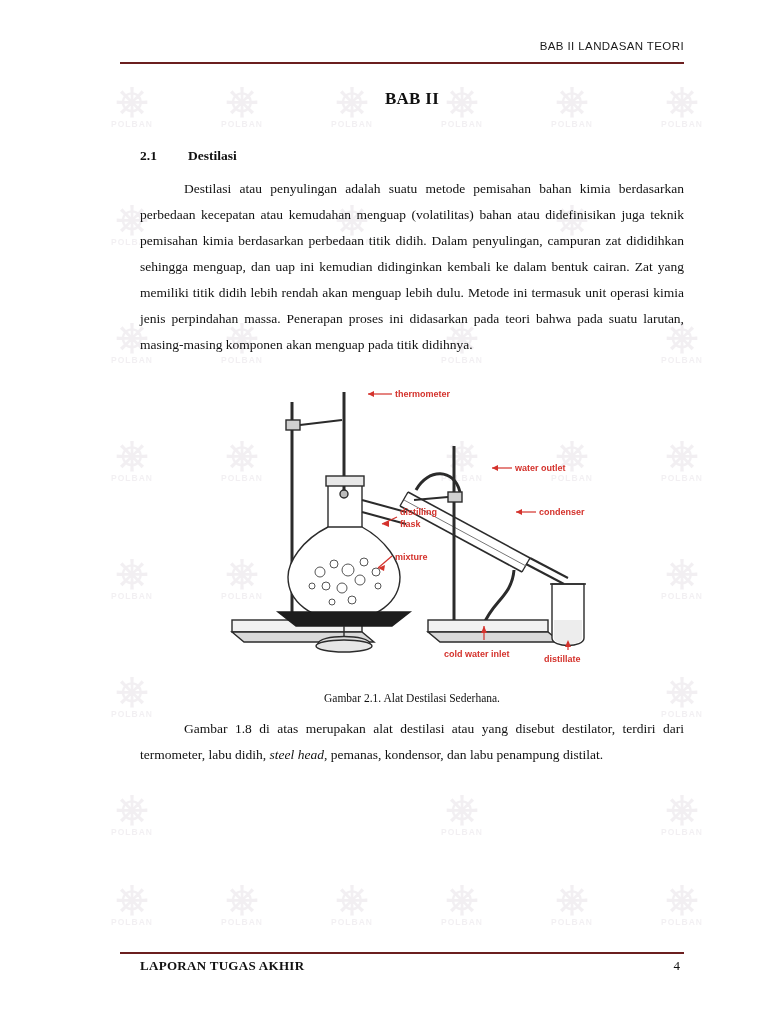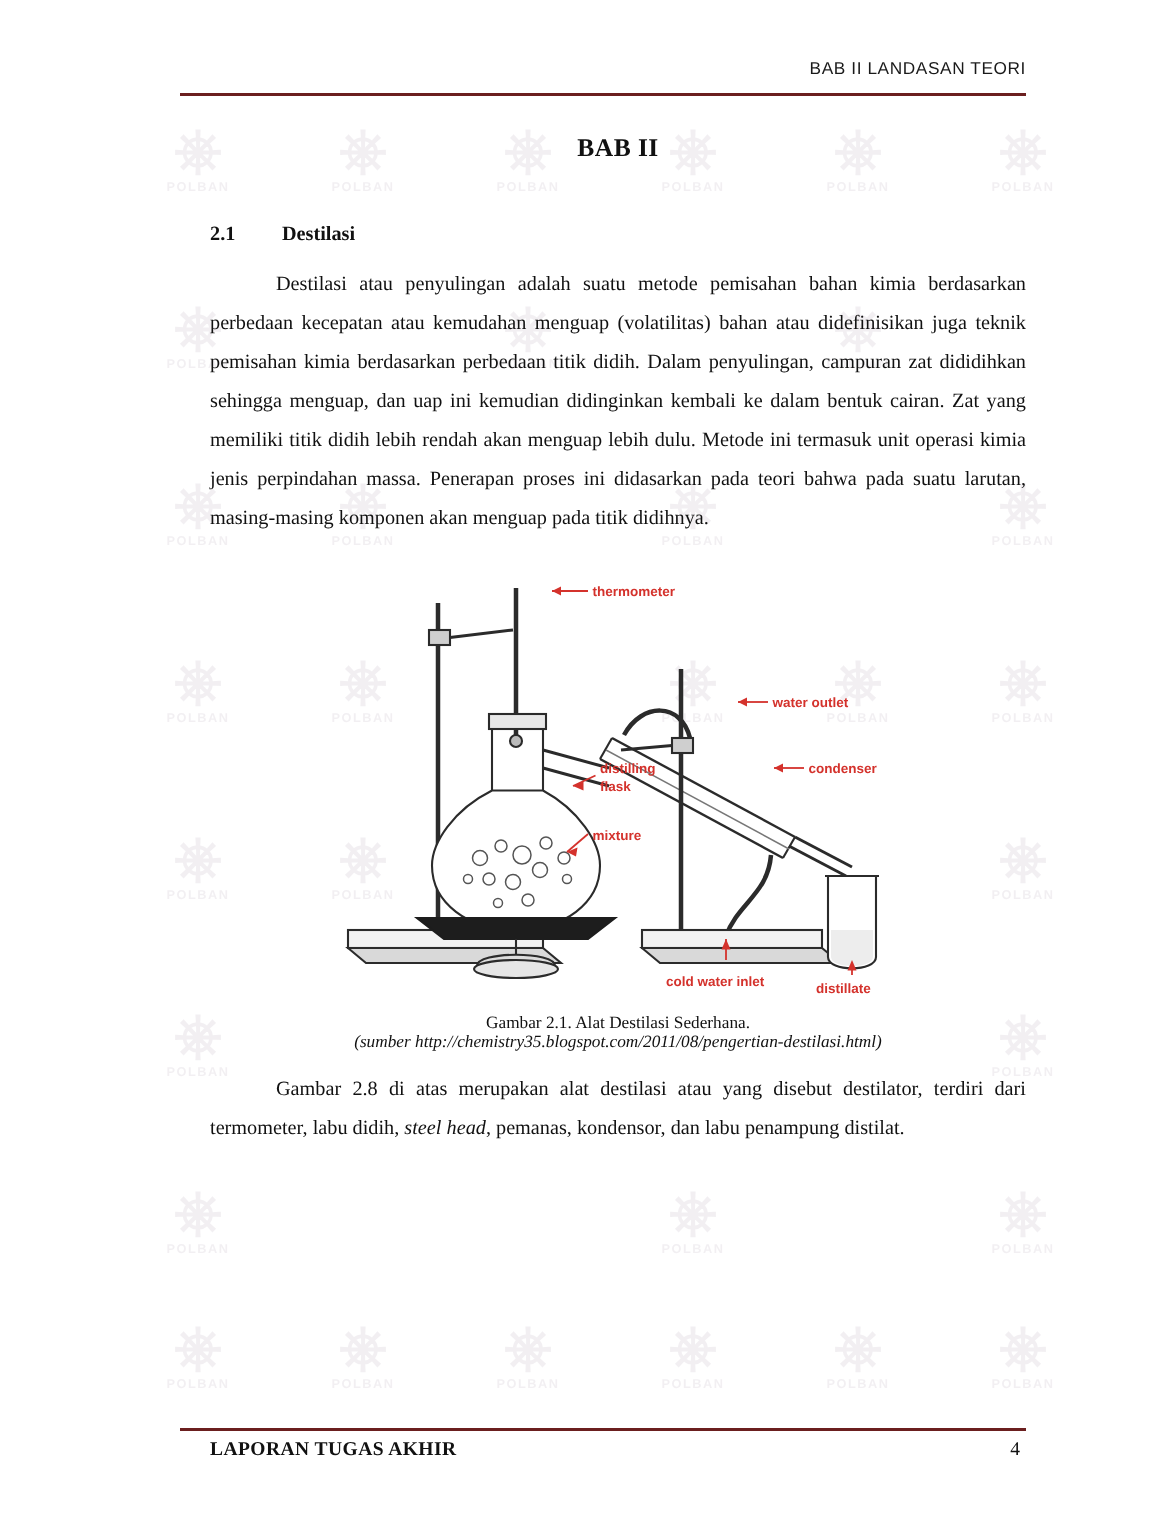--- a/index.html
+++ b/index.html
@@ -141,21 +141,21 @@
     font-family: "Liberation Serif", serif;
   }
 
   
   .figure {
     margin-top: 14px;
     text-align: center;
   }
   .figure svg { display: block; margin: 0 auto; }
   .fig-caption {
-    margin-top: 4px;
+    margin-top: 20px;
     font-size: 11.5px;
     font-family: "Liberation Serif", serif;
   }
   .fig-source {
     margin-top: 1px;
     font-size: 11.5px;
     font-style: italic;
     font-family: "Liberation Serif", serif;
   }
   .it { font-style: italic; }
@@ -413,24 +413,23 @@
           <polygon points="292,254 289,261 295,261" stroke="none"></polygon>
           <text x="252" y="285" stroke="none">cold water inlet</text>
 
           <line x1="376" y1="270" x2="376" y2="278" stroke-width="1.2"></line>
           <polygon points="376,268 373,275 379,275" stroke="none"></polygon>
           <text x="352" y="290" stroke="none">distillate</text>
         </g>
       </svg>
 
       <div class="fig-caption">Gambar 2.1. Alat Destilasi Sederhana.</div>
-      <div class="fig-source">(sumber http://chemistry35.blogspot.com/2011/08/pengertian-destilasi.html)</div>
     </div>
 
-    <p class="body"><span>Gambar 2.8 di atas merupakan alat destilasi atau yang disebut destilator, terdiri dari termometer, labu didih, </span><span class="it">steel head</span><span>, pemanas, kondensor, dan labu penampung distilat.</span></p>
+    <p class="body"><span>Gambar 1.8 di atas merupakan alat destilasi atau yang disebut destilator, terdiri dari termometer, labu didih, </span><span class="it">steel head</span><span>, pemanas, kondensor, dan labu penampung distilat.</span></p>
 
   </div>
 
   <div class="footer-rule"></div>
   <div class="footer-left">LAPORAN TUGAS AKHIR</div>
   <div class="footer-right">4</div>
 
 </div>
 
 </body></html>

